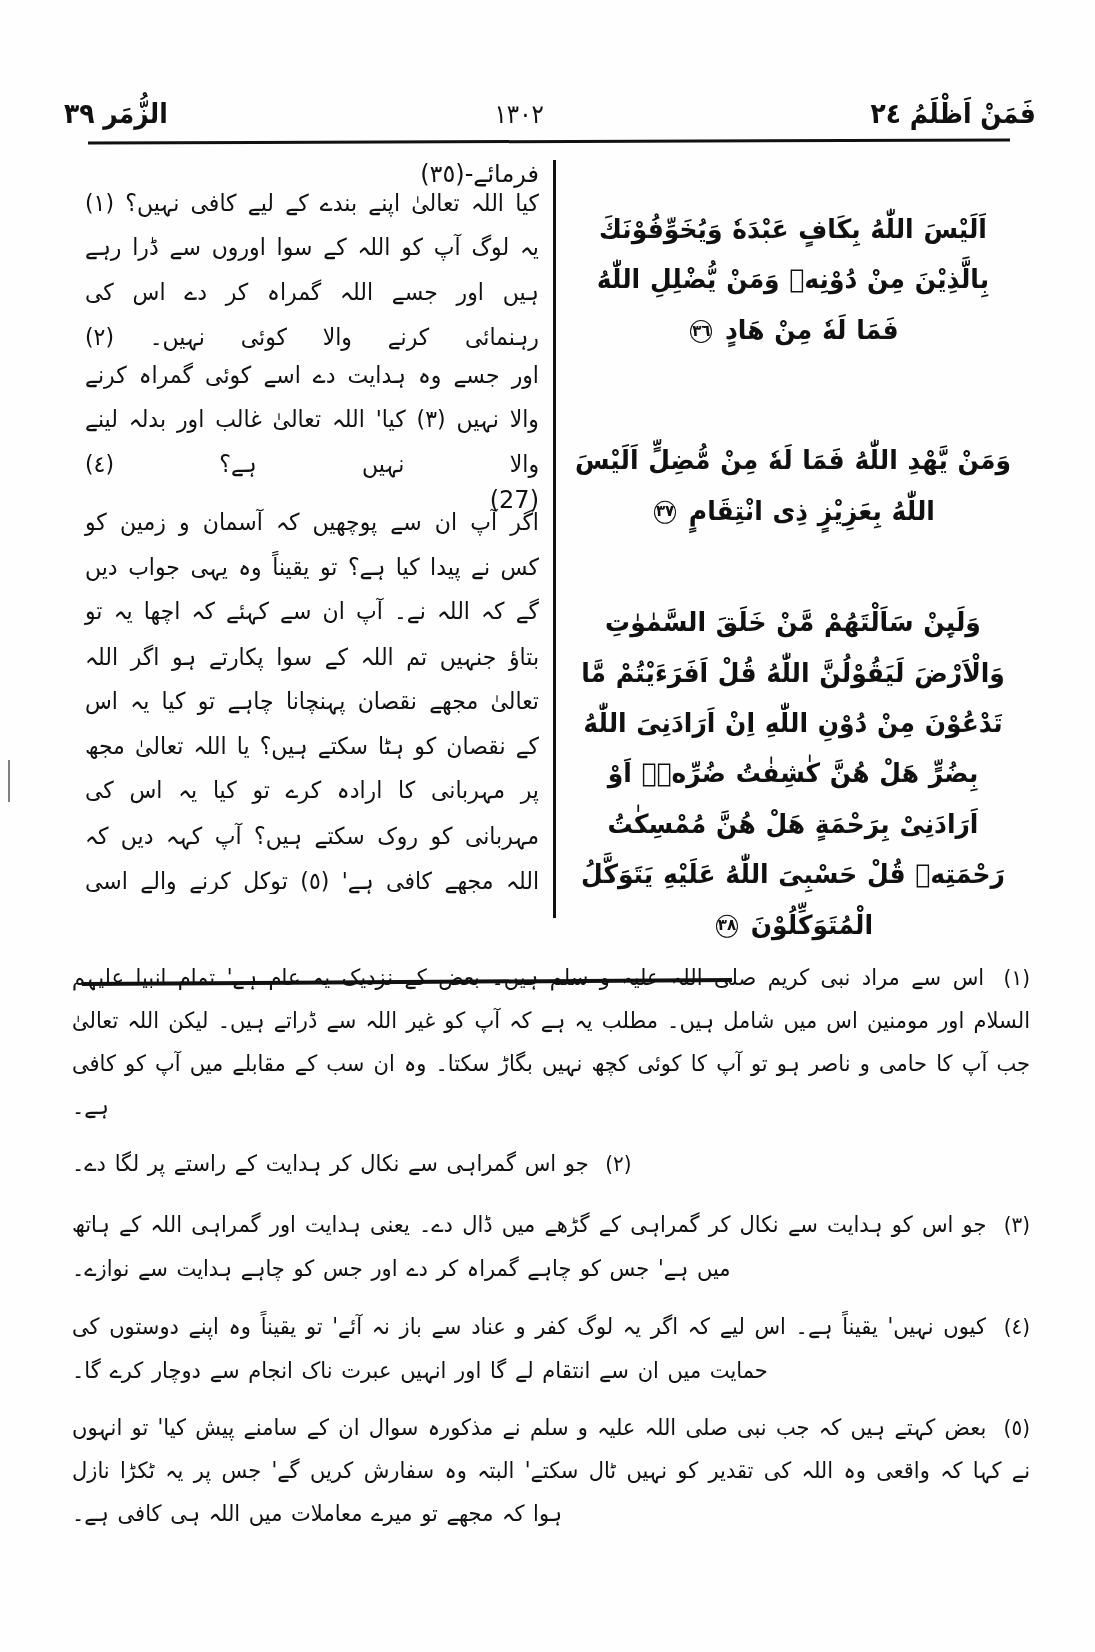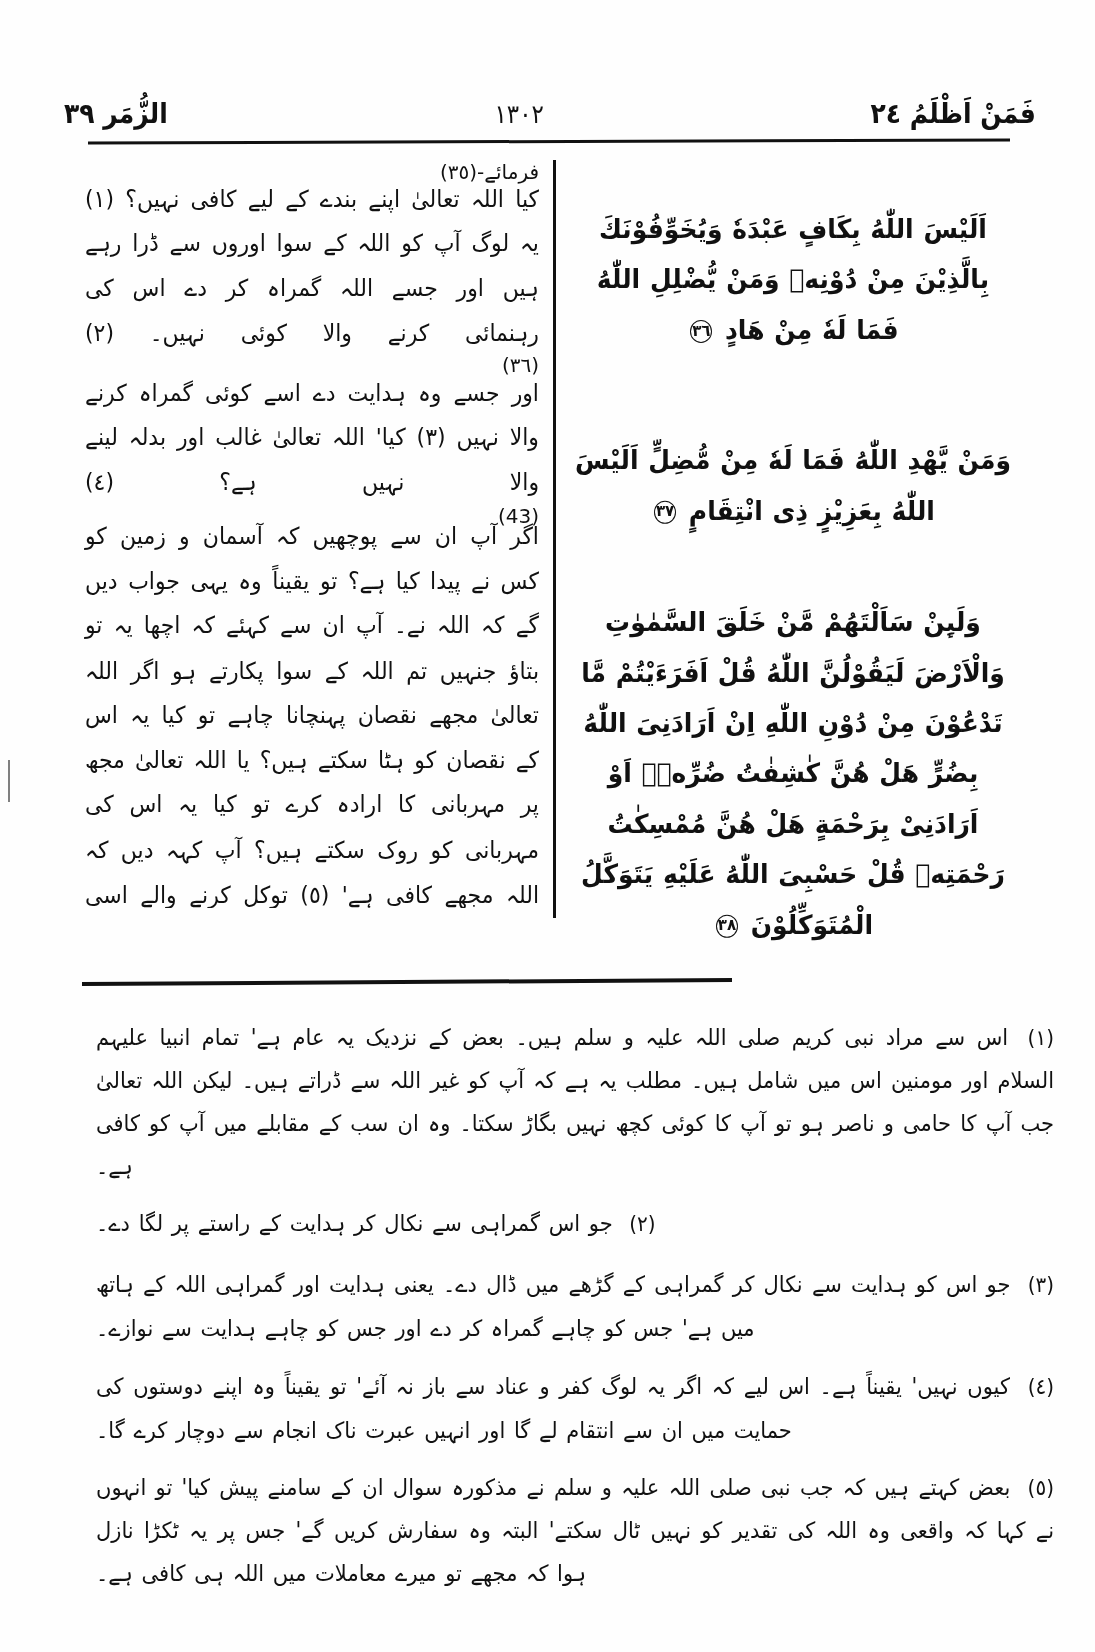--- a/index.html
+++ b/index.html
@@ -119,41 +119,40 @@
     line-height: 1.92;
     word-spacing: 3px;
     font-family: "DejaVu Sans", sans-serif;
     transform: scaleY(1.06);
     margin: 0 0 2px 0;
   }
   .urdu-marker {
     display: block;
     text-align: left;
     direction: rtl;
-    font-size: 20px;
+    font-size: 24px;
     margin-bottom: -2px;
   }
 
   
   .rule-bottom {
     position: absolute;
     top: 980px;
     left: 82px;
     width: 650px;
     height: 4px;
     background: #111;
     transform: rotate(-0.35deg);
   }
   .footnotes {
     position: absolute;
-    top: 1000px;
+    top: 940px;
     left: 72px;
     width: 958px;
     direction: rtl;
-    margin-left: 24px;
   }
   .fn {
     font-size: 21px;
     line-height: 1.93;
     word-spacing: 2px;
     text-align: justify;
     text-align-last: left;
     font-family: "DejaVu Sans", sans-serif;
     transform: scaleY(1.06);
     margin-bottom: 4px;
@@ -202,23 +201,22 @@
         <span>وَلَىِٕنْ سَاَلْتَهُمْ مَّنْ خَلَقَ السَّمٰوٰتِ وَالْاَرْضَ لَیَقُوْلُنَّ اللّٰهُ قُلْ اَفَرَءَیْتُمْ مَّا تَدْعُوْنَ مِنْ دُوْنِ اللّٰهِ اِنْ اَرَادَنِیَ اللّٰهُ بِضُرٍّ هَلْ هُنَّ كٰشِفٰتُ ضُرِّهٖۤ اَوْ اَرَادَنِیْ بِرَحْمَةٍ هَلْ هُنَّ مُمْسِكٰتُ رَحْمَتِهٖ قُلْ حَسْبِیَ اللّٰهُ عَلَیْهِ یَتَوَكَّلُ الْمُتَوَكِّلُوْنَ</span>
         <span class="ayah-num">٣٨</span>
       </div>
     </div>
 
     <div class="col-divider"></div>
 
     <div class="col-urdu">
       <div class="urdu-marker">فرمائے-(٣٥)</div>
       <p class="urdu-para">کیا اللہ تعالیٰ اپنے بندے کے لیے کافی نہیں؟ (١) یہ لوگ آپ کو اللہ کے سوا اوروں سے ڈرا رہے ہیں اور جسے اللہ گمراہ کر دے اس کی رہنمائی کرنے والا کوئی نہیں۔ (٢)</p>
-      <div class="urdu-marker">(٣٦)</div>
       <p class="urdu-para">اور جسے وہ ہدایت دے اسے کوئی گمراہ کرنے والا نہیں (٣) کیا' اللہ تعالیٰ غالب اور بدلہ لینے والا نہیں ہے؟ (٤)</p>
-      <div class="urdu-marker">(43)</div>
+      <div class="urdu-marker">(27)</div>
       <p class="urdu-para">اگر آپ ان سے پوچھیں کہ آسمان و زمین کو کس نے پیدا کیا ہے؟ تو یقیناً وہ یہی جواب دیں گے کہ اللہ نے۔ آپ ان سے کہئے کہ اچھا یہ تو بتاؤ جنہیں تم اللہ کے سوا پکارتے ہو اگر اللہ تعالیٰ مجھے نقصان پہنچانا چاہے تو کیا یہ اس کے نقصان کو ہٹا سکتے ہیں؟ یا اللہ تعالیٰ مجھ پر مہربانی کا ارادہ کرے تو کیا یہ اس کی مہربانی کو روک سکتے ہیں؟ آپ کہہ دیں کہ اللہ مجھے کافی ہے' (٥) توکل کرنے والے اسی</p>
     </div>
   </div>
 
   <div class="rule-bottom"></div>
 
   <div class="footnotes">
     <p class="fn">
       <span class="fn-num">(١)</span>
       <span>اس سے مراد نبی کریم صلی اللہ علیہ و سلم ہیں۔ بعض کے نزدیک یہ عام ہے' تمام انبیا علیہم السلام اور مومنین اس میں شامل ہیں۔ مطلب یہ ہے کہ آپ کو غیر اللہ سے ڈراتے ہیں۔ لیکن اللہ تعالیٰ جب آپ کا حامی و ناصر ہو تو آپ کا کوئی کچھ نہیں بگاڑ سکتا۔ وہ ان سب کے مقابلے میں آپ کو کافی ہے۔</span>

